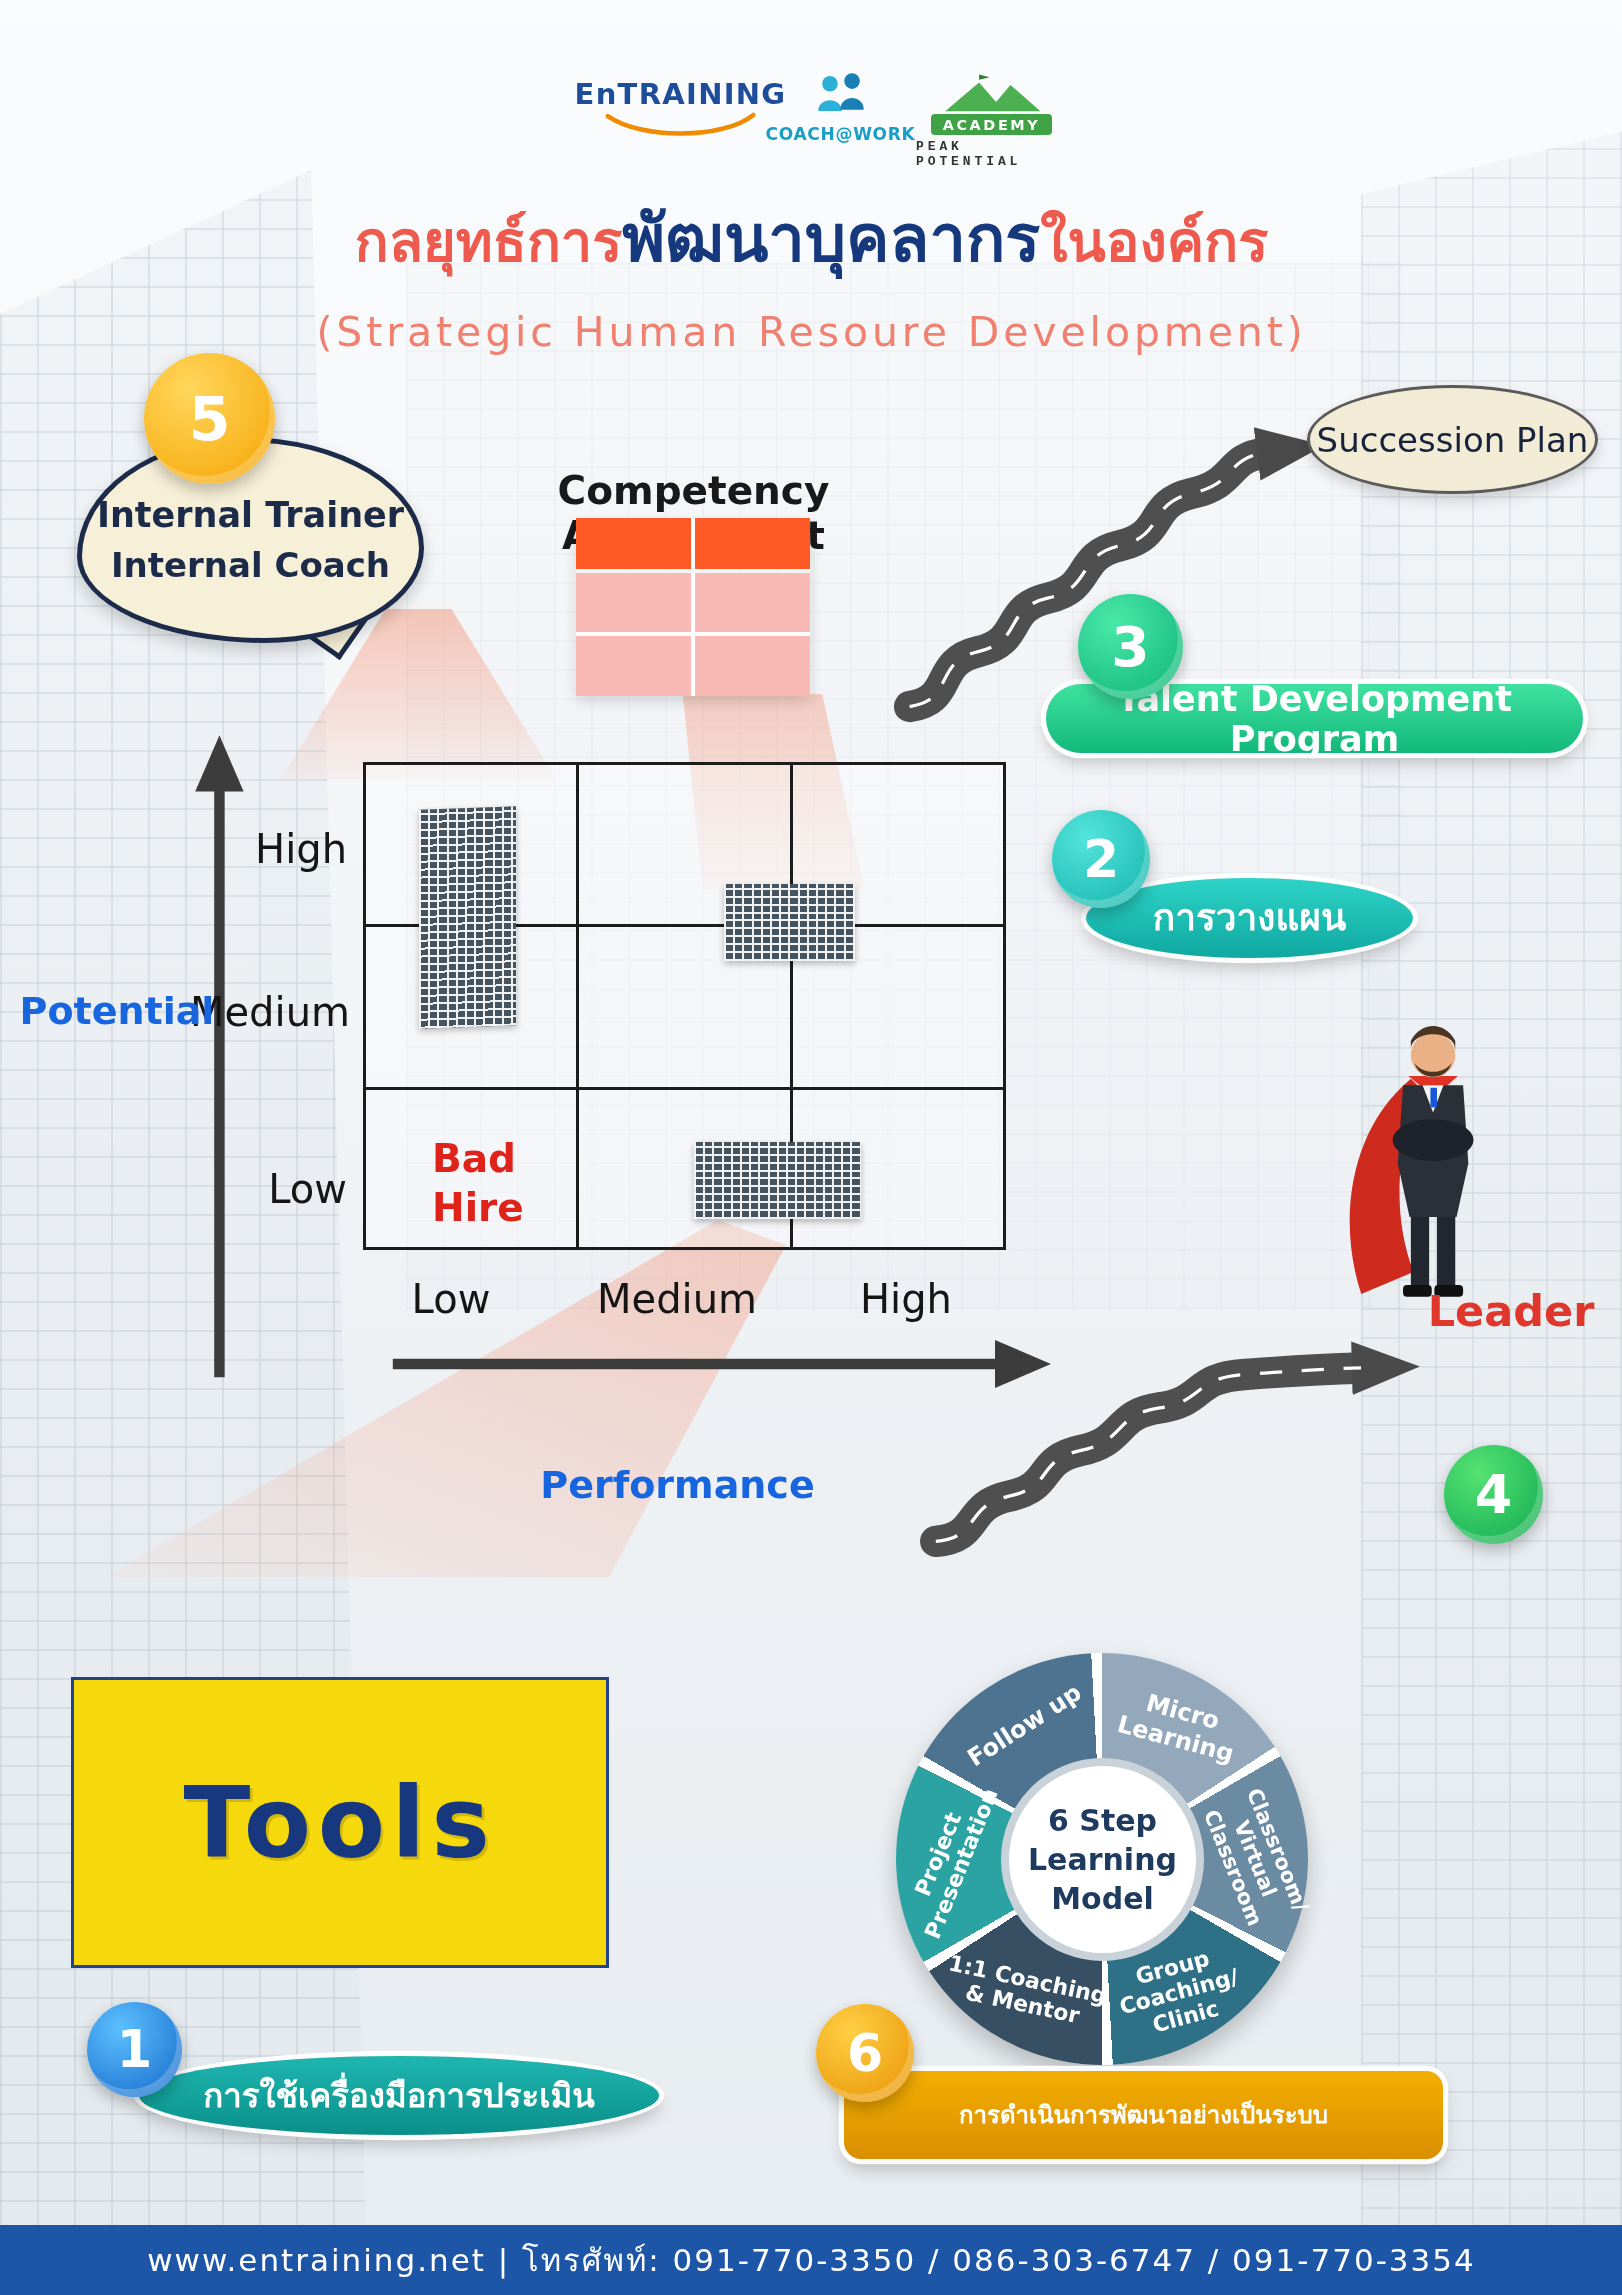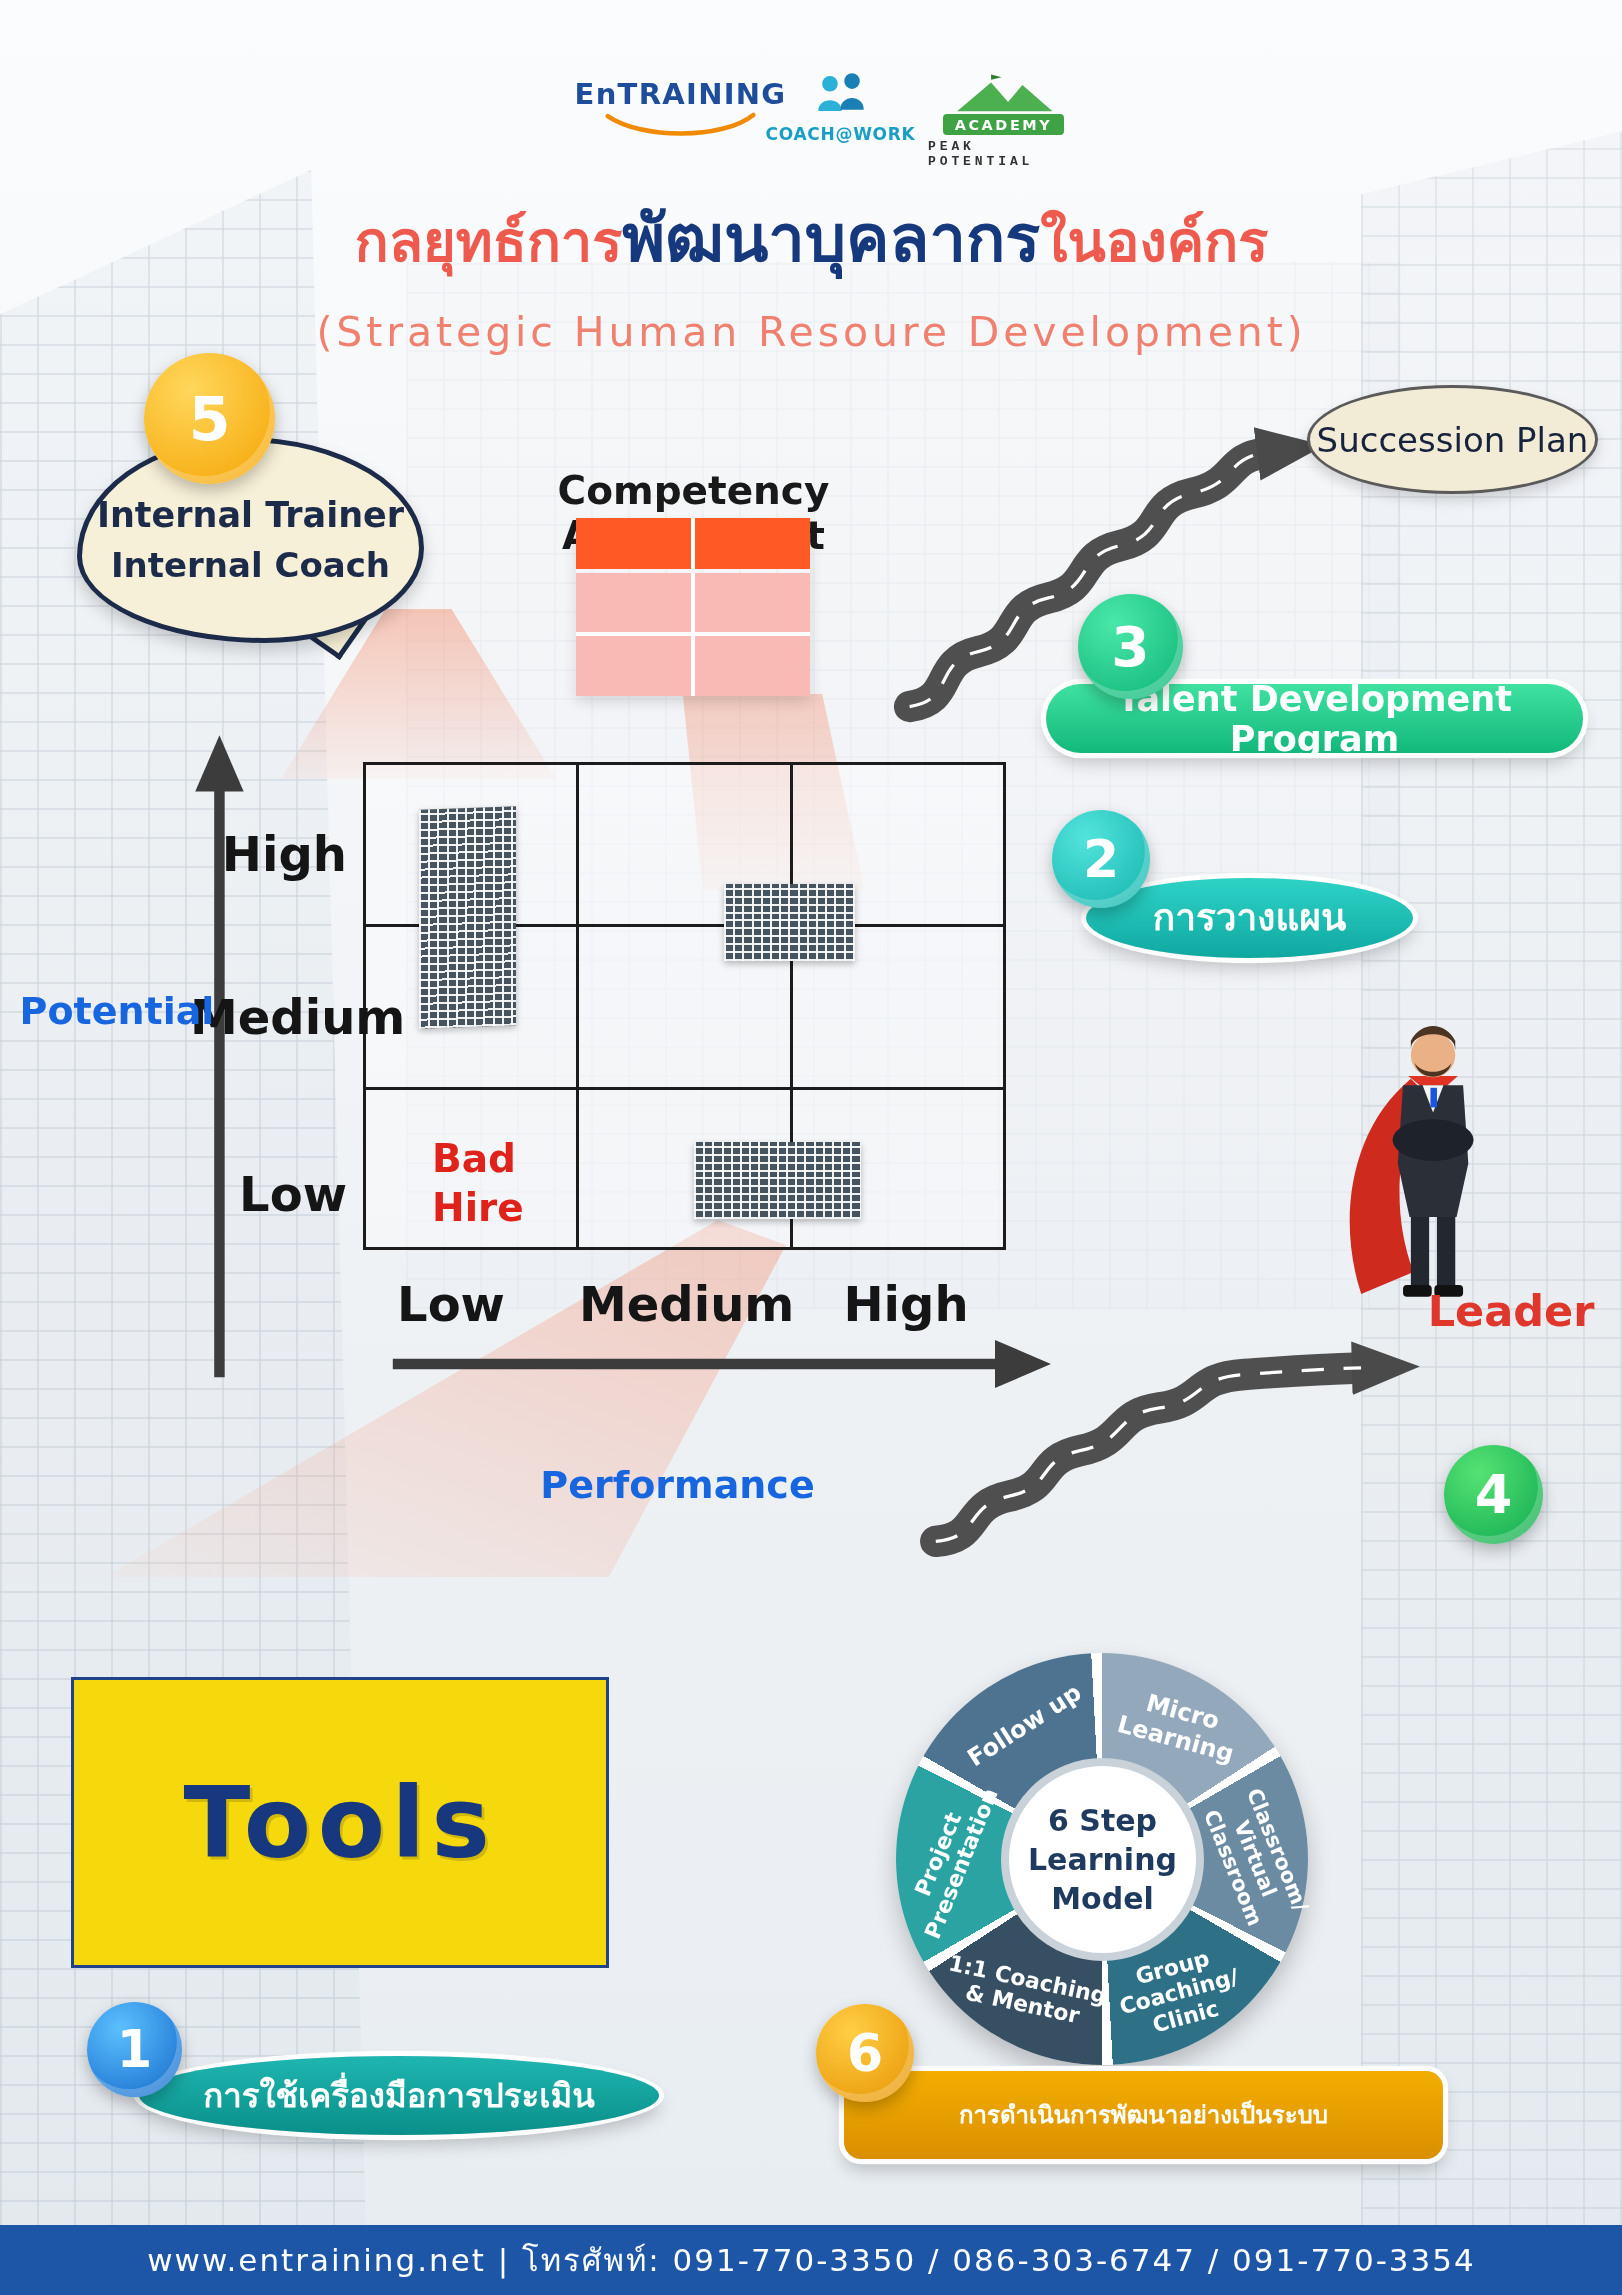--- a/index.html
+++ b/index.html
@@ -13,21 +13,21 @@
   .badge{position:absolute;border-radius:50%;display:flex;align-items:center;justify-content:center;
     color:#fff;font-weight:bold;box-shadow:0 6.5px 14.4px rgba(0,0,0,.25), inset -5.2px -7.9px 0 rgba(255,255,255,.22);z-index:6;}
   .pill{position:absolute;display:flex;align-items:center;justify-content:center;color:#fff;font-weight:bold;
     box-shadow:0 0 0 5.2px rgba(255,255,255,.95),0 9.2px 17px rgba(0,0,0,.22);z-index:5;text-align:center;}
   .beam{position:absolute;z-index:2;}
   .tex{position:absolute;background-color:#46545f;
     background-image:repeating-linear-gradient(90deg,rgba(255,255,255,.92) 0 2px,transparent 2px 9.2px),
                      repeating-linear-gradient(0deg,rgba(255,255,255,.92) 0 2px,transparent 2px 7.9px);
     box-shadow:0 2.6px 6.5px rgba(0,0,0,.25);z-index:4;}
   .gridline{position:absolute;background:#1c1c1c;z-index:3;}
-  .axis-label{position:absolute;color:#151515;font-weight:bold;font-size:48px;z-index:4;}
+  .axis-label{position:absolute;color:#151515;font-weight:normal;font-size:40px;z-index:4;}
   .blue-label{position:absolute;color:#1766e0;font-weight:bold;font-size:38px;z-index:4;}
   .seg-label{position:absolute;color:#fff;font-weight:bold;font-size:24px;line-height:1.15;
     text-align:center;white-space:pre-line;transform-origin:center;z-index:6;}
   .thai{line-height:1.5;}
   .logo-box{position:absolute;display:flex;flex-direction:column;align-items:center;z-index:5;}
 </style>
 </head>
 <body>
 
 <div id="canvas">
@@ -44,21 +44,21 @@
   </div>
   <div class="logo-box" style="left:785px;top:72px;width:111px;">
     <svg width="72" height="52" viewBox="0 0 110 80">
       <circle cx="38" cy="18" r="12" fill="#2bb0d8"></circle>
       <path d="M20 60 C20 38 56 38 56 60 Z" fill="#2bb0d8"></path>
       <circle cx="72" cy="14" r="12" fill="#1a7fb5"></circle>
       <path d="M54 58 C54 34 90 34 90 58 Z" fill="#1a7fb5"></path>
     </svg>
     <div style="font-size:17px;font-weight:bold;color:#1a9fc4;letter-spacing:0.7px;">COACH@WORK</div>
   </div>
-  <div class="logo-box" style="left:916px;top:73px;width:151px;margin-left:12px;">
+  <div class="logo-box" style="left:916px;top:73px;width:151px;">
     <svg width="111" height="41" viewBox="0 0 170 62">
       <path d="M14 58 L66 14 L92 44 L114 18 L160 58 Z" fill="#4caf50"></path>
       <path d="M66 14 L66 2 L82 6 L66 10 Z" fill="#2e7d32"></path>
     </svg>
     <div style="background:#3fa346;color:#fff;font-size:14.4px;font-weight:bold;letter-spacing:2.6px;padding:2.6px 11.8px;border-radius:3.9px;">
       <span>ACADEMY</span>
     </div>
     <div style="font-size:13px;font-weight:bold;color:#333;letter-spacing:3.9px;margin-top:3.9px;font-family:Liberation Mono, monospace;">PEAK POTENTIAL</div>
   </div>
 

